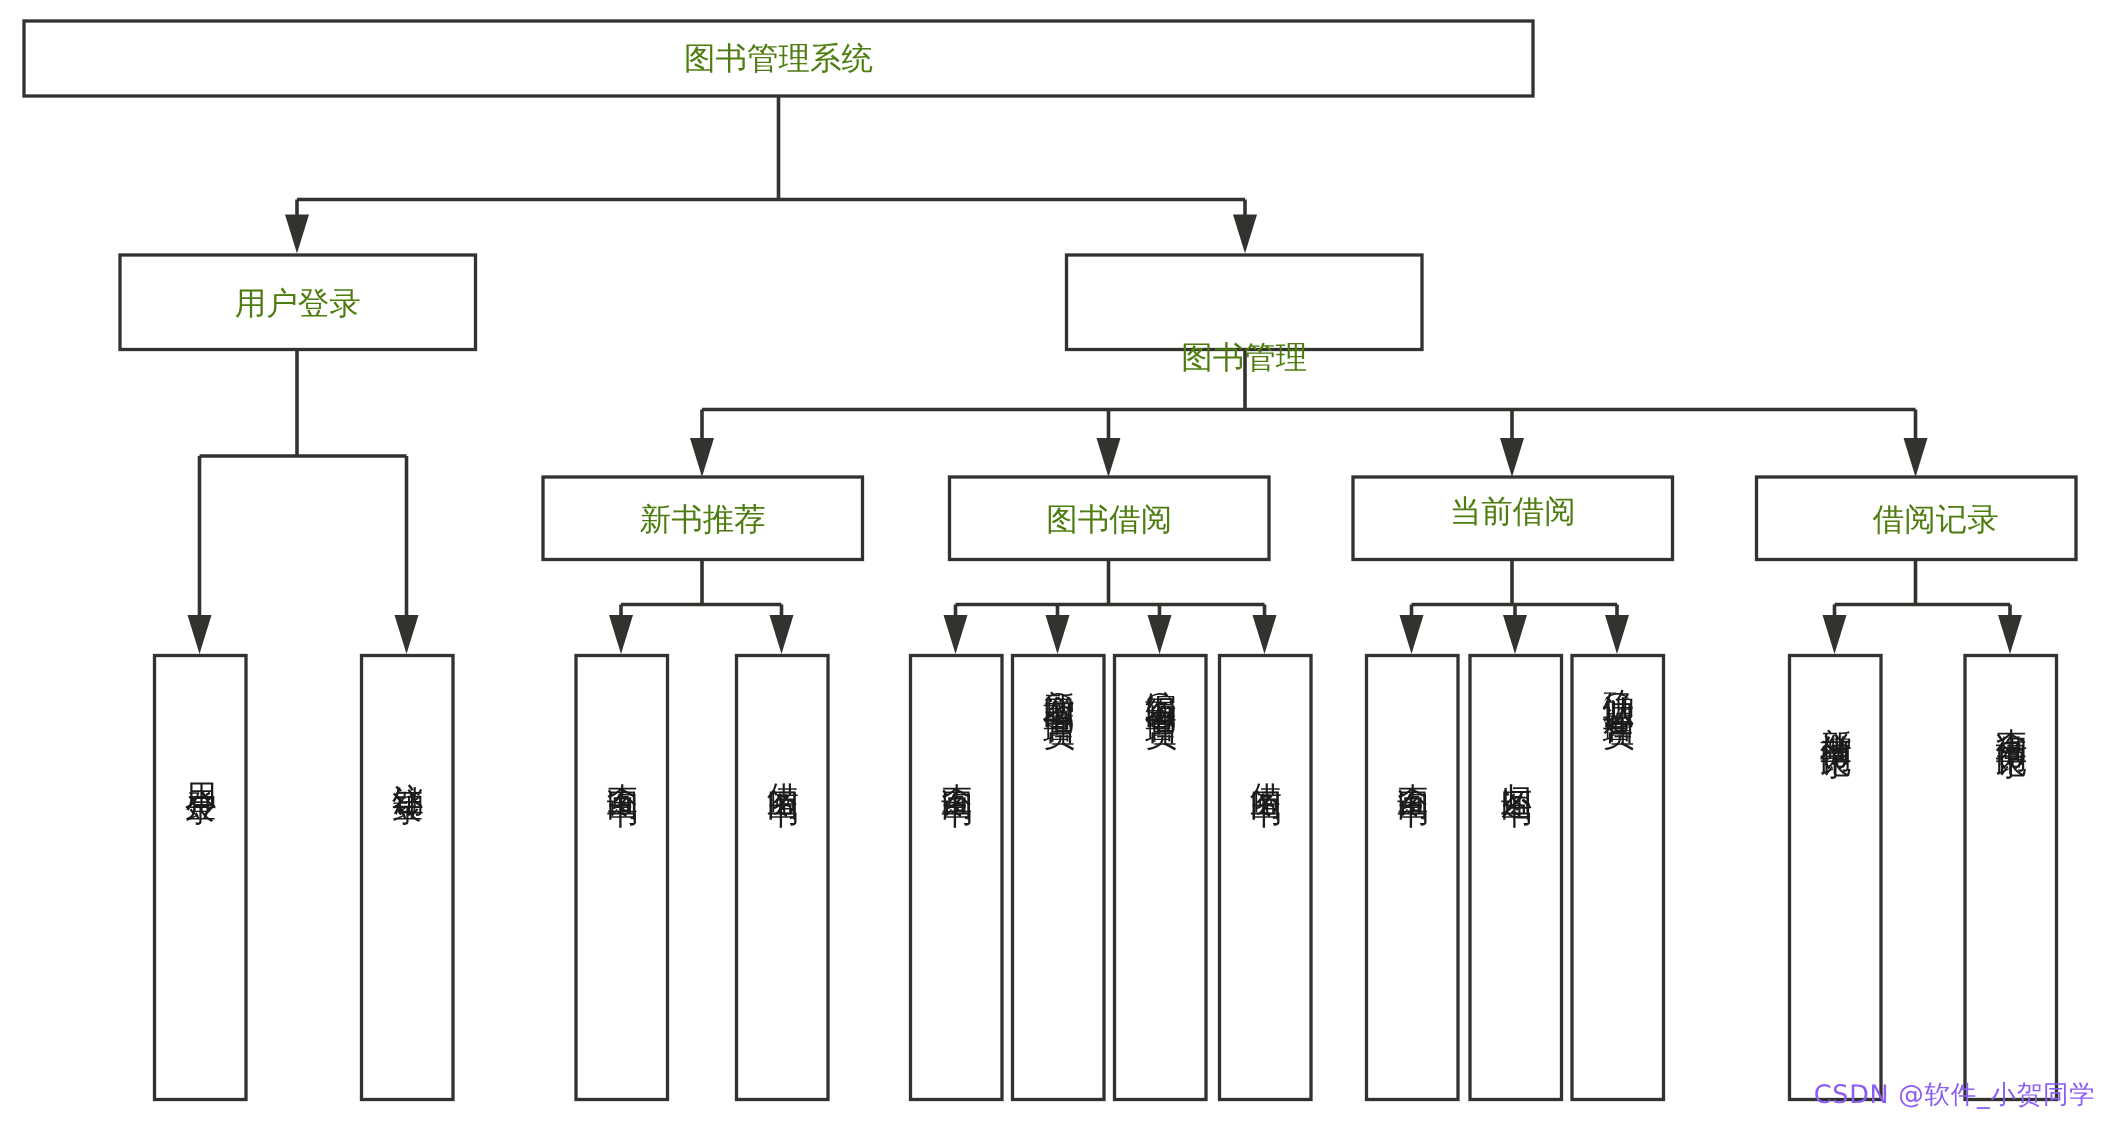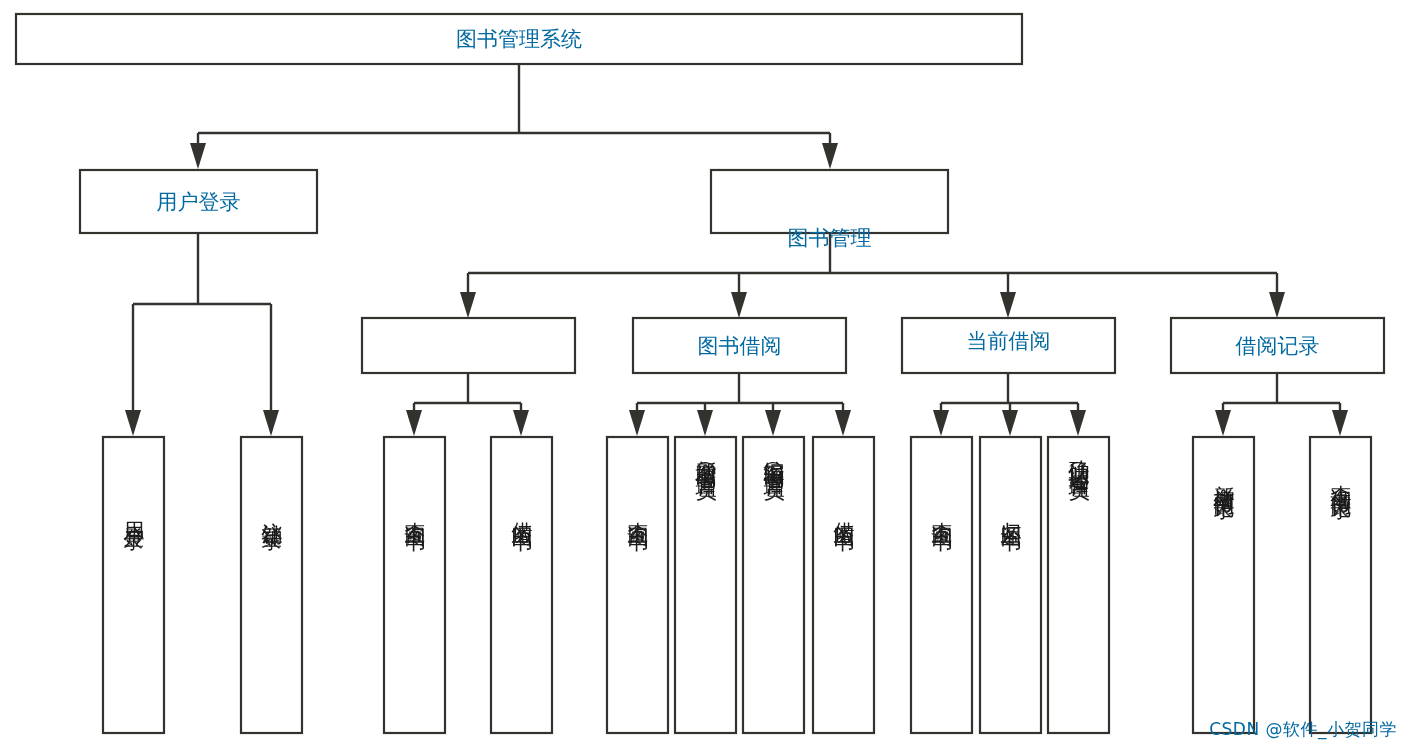--- a/index.html
+++ b/index.html
@@ -58,30 +58,30 @@
     line-height: 1;
     letter-spacing: 3px;
     white-space: nowrap;
   }
   .h-label {
     position: absolute;
     display: flex;
     align-items: center;
     justify-content: center;
     font-size: 21px;
-    color: #0369a1;
+    color: #4d7c0f;
     pointer-events: none;
     font-family: "DejaVu Sans", "Liberation Sans", sans-serif;
   }
   .watermark {
     position: absolute;
     right: 8px;
     bottom: 6px;
     font-size: 17px;
-    color: #0369a1;
+    color: #8b5cf6;
     font-family: "DejaVu Sans", "Liberation Sans", sans-serif;
     letter-spacing: 0.5px;
     white-space: nowrap;
   }
 </style>
 </head>
 <body>
 
 <div id="diagram-root">
 
@@ -195,23 +195,24 @@
 
     <rect class="node-box" x="1193" y="437" width="61" height="296"></rect>
     <rect class="node-box" x="1310" y="437" width="61" height="296"></rect>
   </svg>
 
   <div class="h-label" style="left:16px; top:14px; width:1006px; height:50px;">图书管理系统</div>
 
   <div class="h-label" style="left:80px; top:170px; width:237px; height:63px;">用户登录</div>
   <div class="h-label" style="left:711px; top:170px; width:237px; height:63px;margin-top:36px;">图书管理</div>
 
+  <div class="h-label" style="left:362px; top:318px; width:213px; height:55px;">新书推荐</div>
   <div class="h-label" style="left:633px; top:318px; width:213px; height:55px;border-radius:14px;">图书借阅</div>
   <div class="h-label" style="left:902px; top:318px; width:213px; height:46px;">当前借阅</div>
-  <div class="h-label" style="left:1171px; top:318px; width:213px; height:55px;">借阅记录</div>
+  <div class="h-label" style="left:1171px; top:318px; width:213px; height:55px;padding-left:13px;">借阅记录</div>
 
   <div class="vert-wrap" style="left:103px; top:505px; width:61px; height:228px;">
     <span class="vert-text">用户登录</span>
   </div>
   <div class="vert-wrap" style="left:241px; top:505px; width:61px; height:228px;">
     <span class="vert-text">注销登录</span>
   </div>
 
   <div class="vert-wrap" style="left:384px; top:505px; width:61px; height:228px;">
     <span class="vert-text">查询图书</span>

